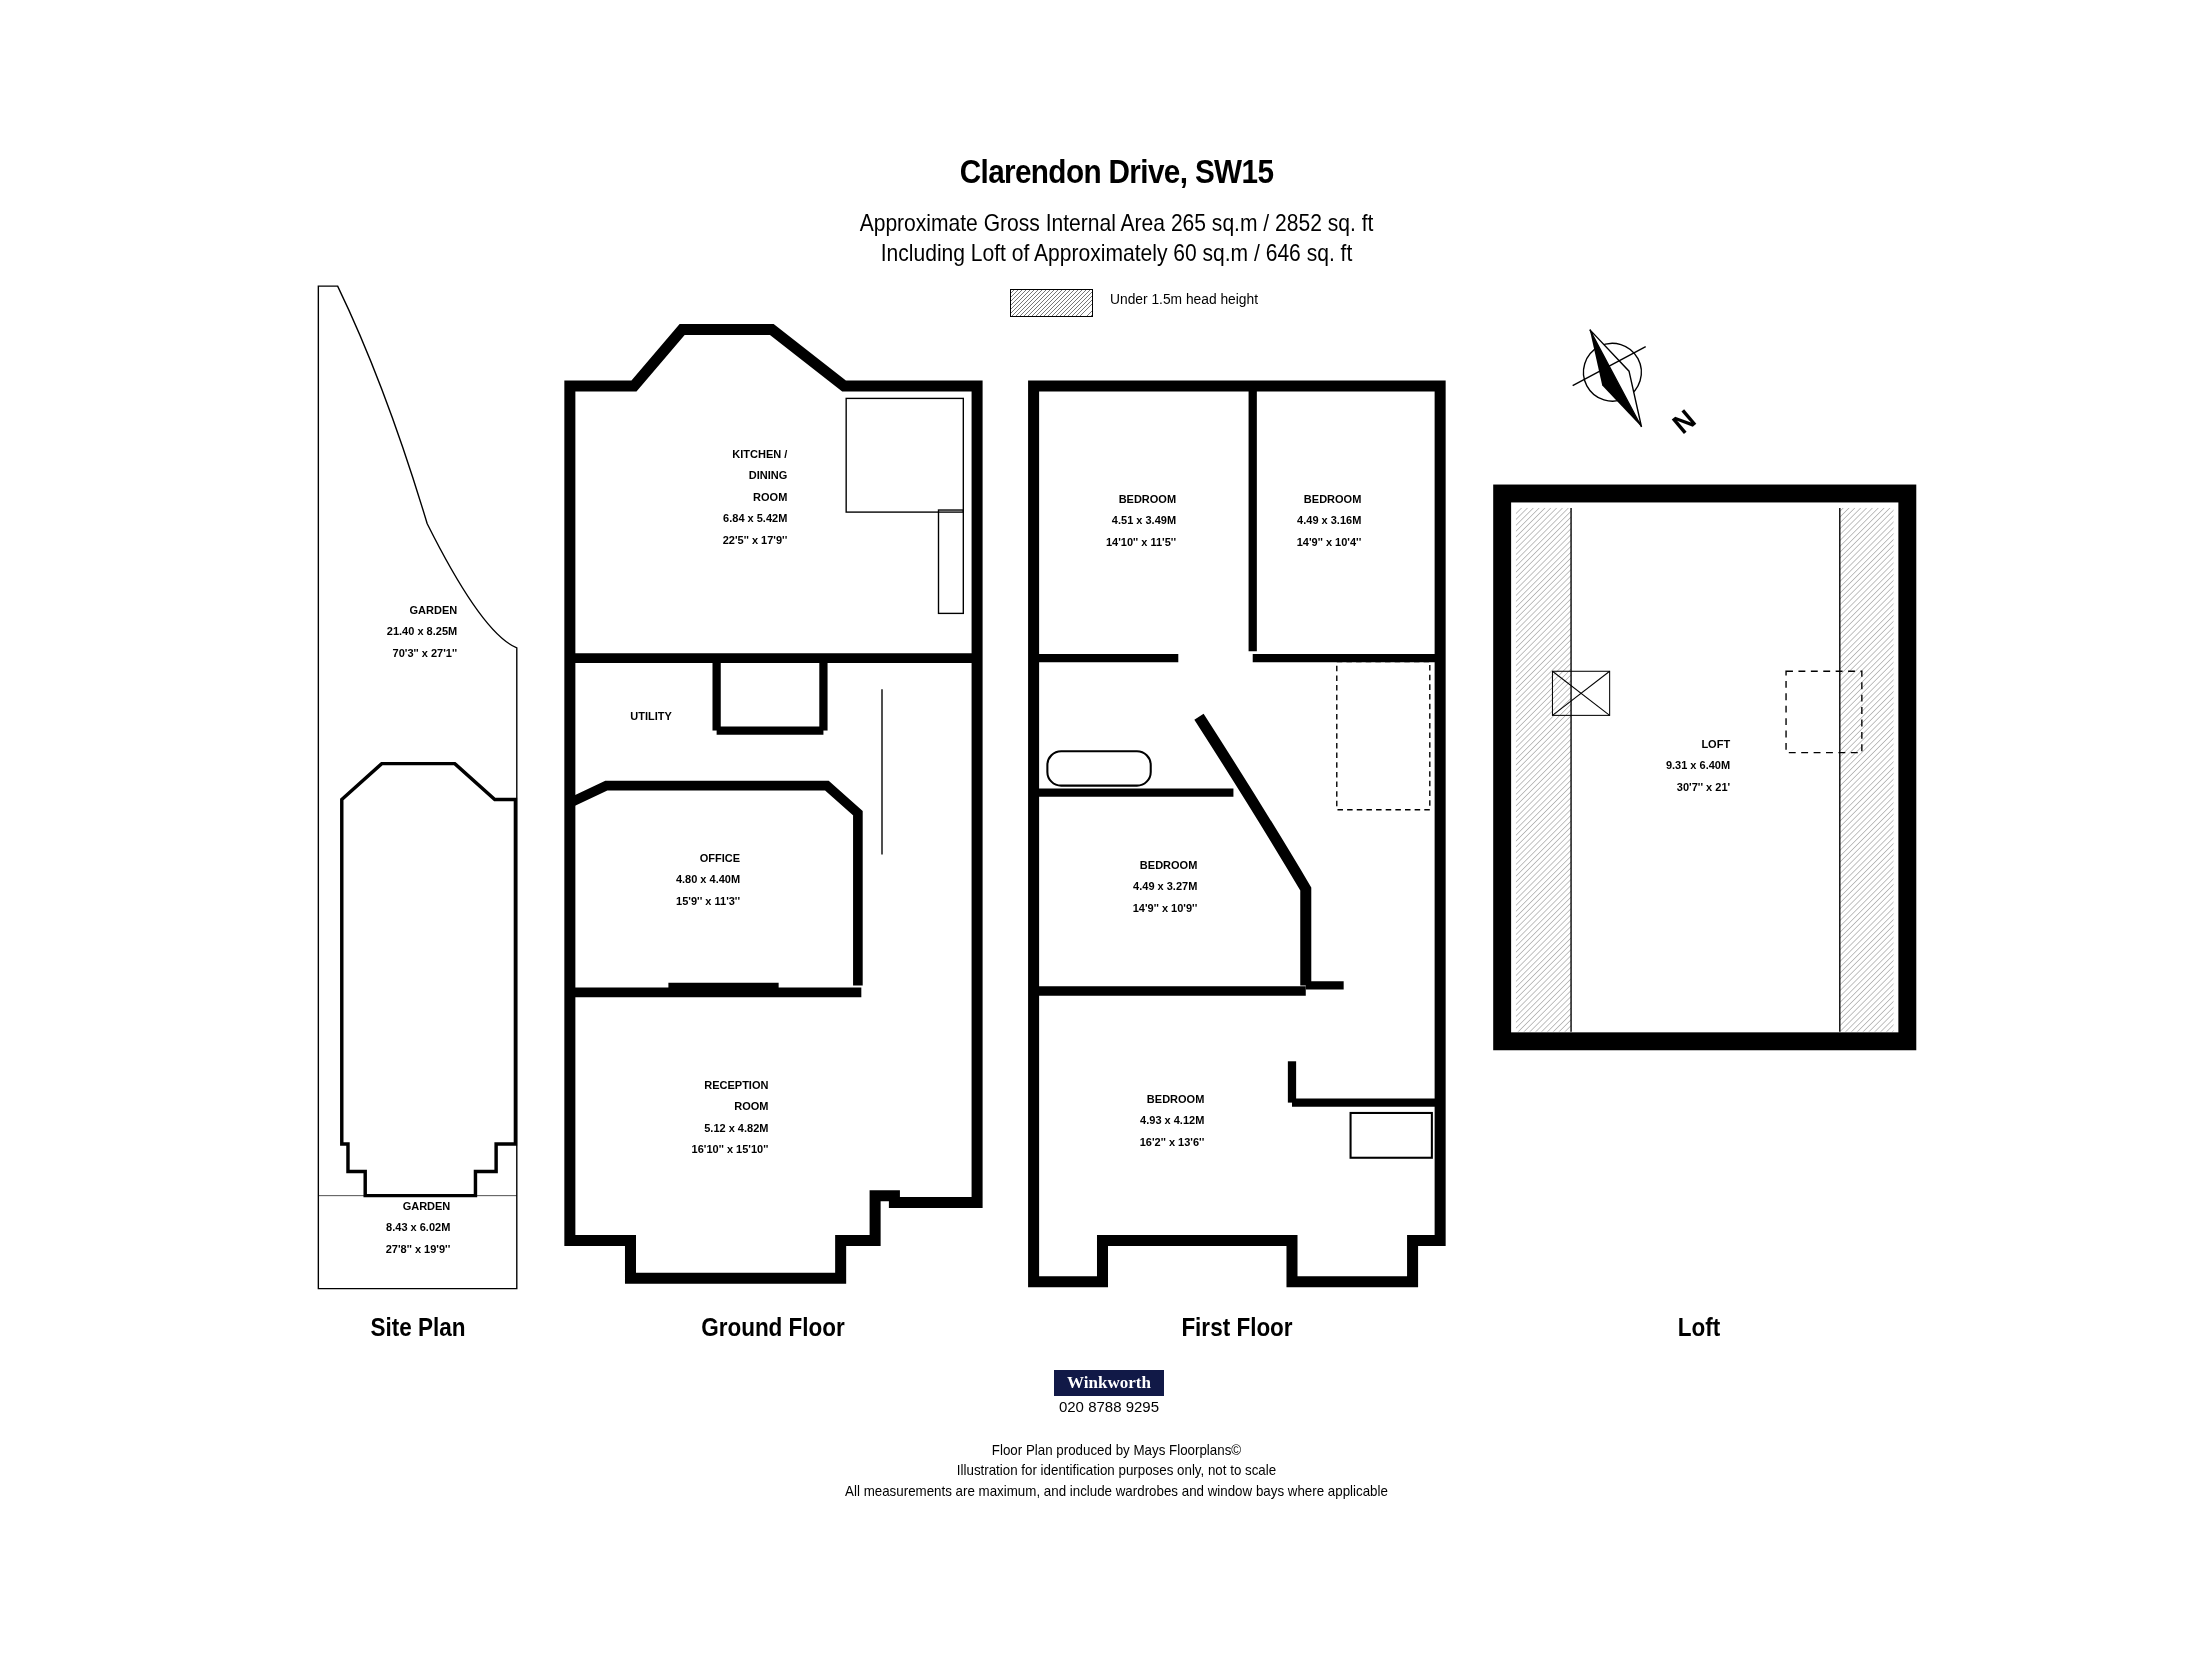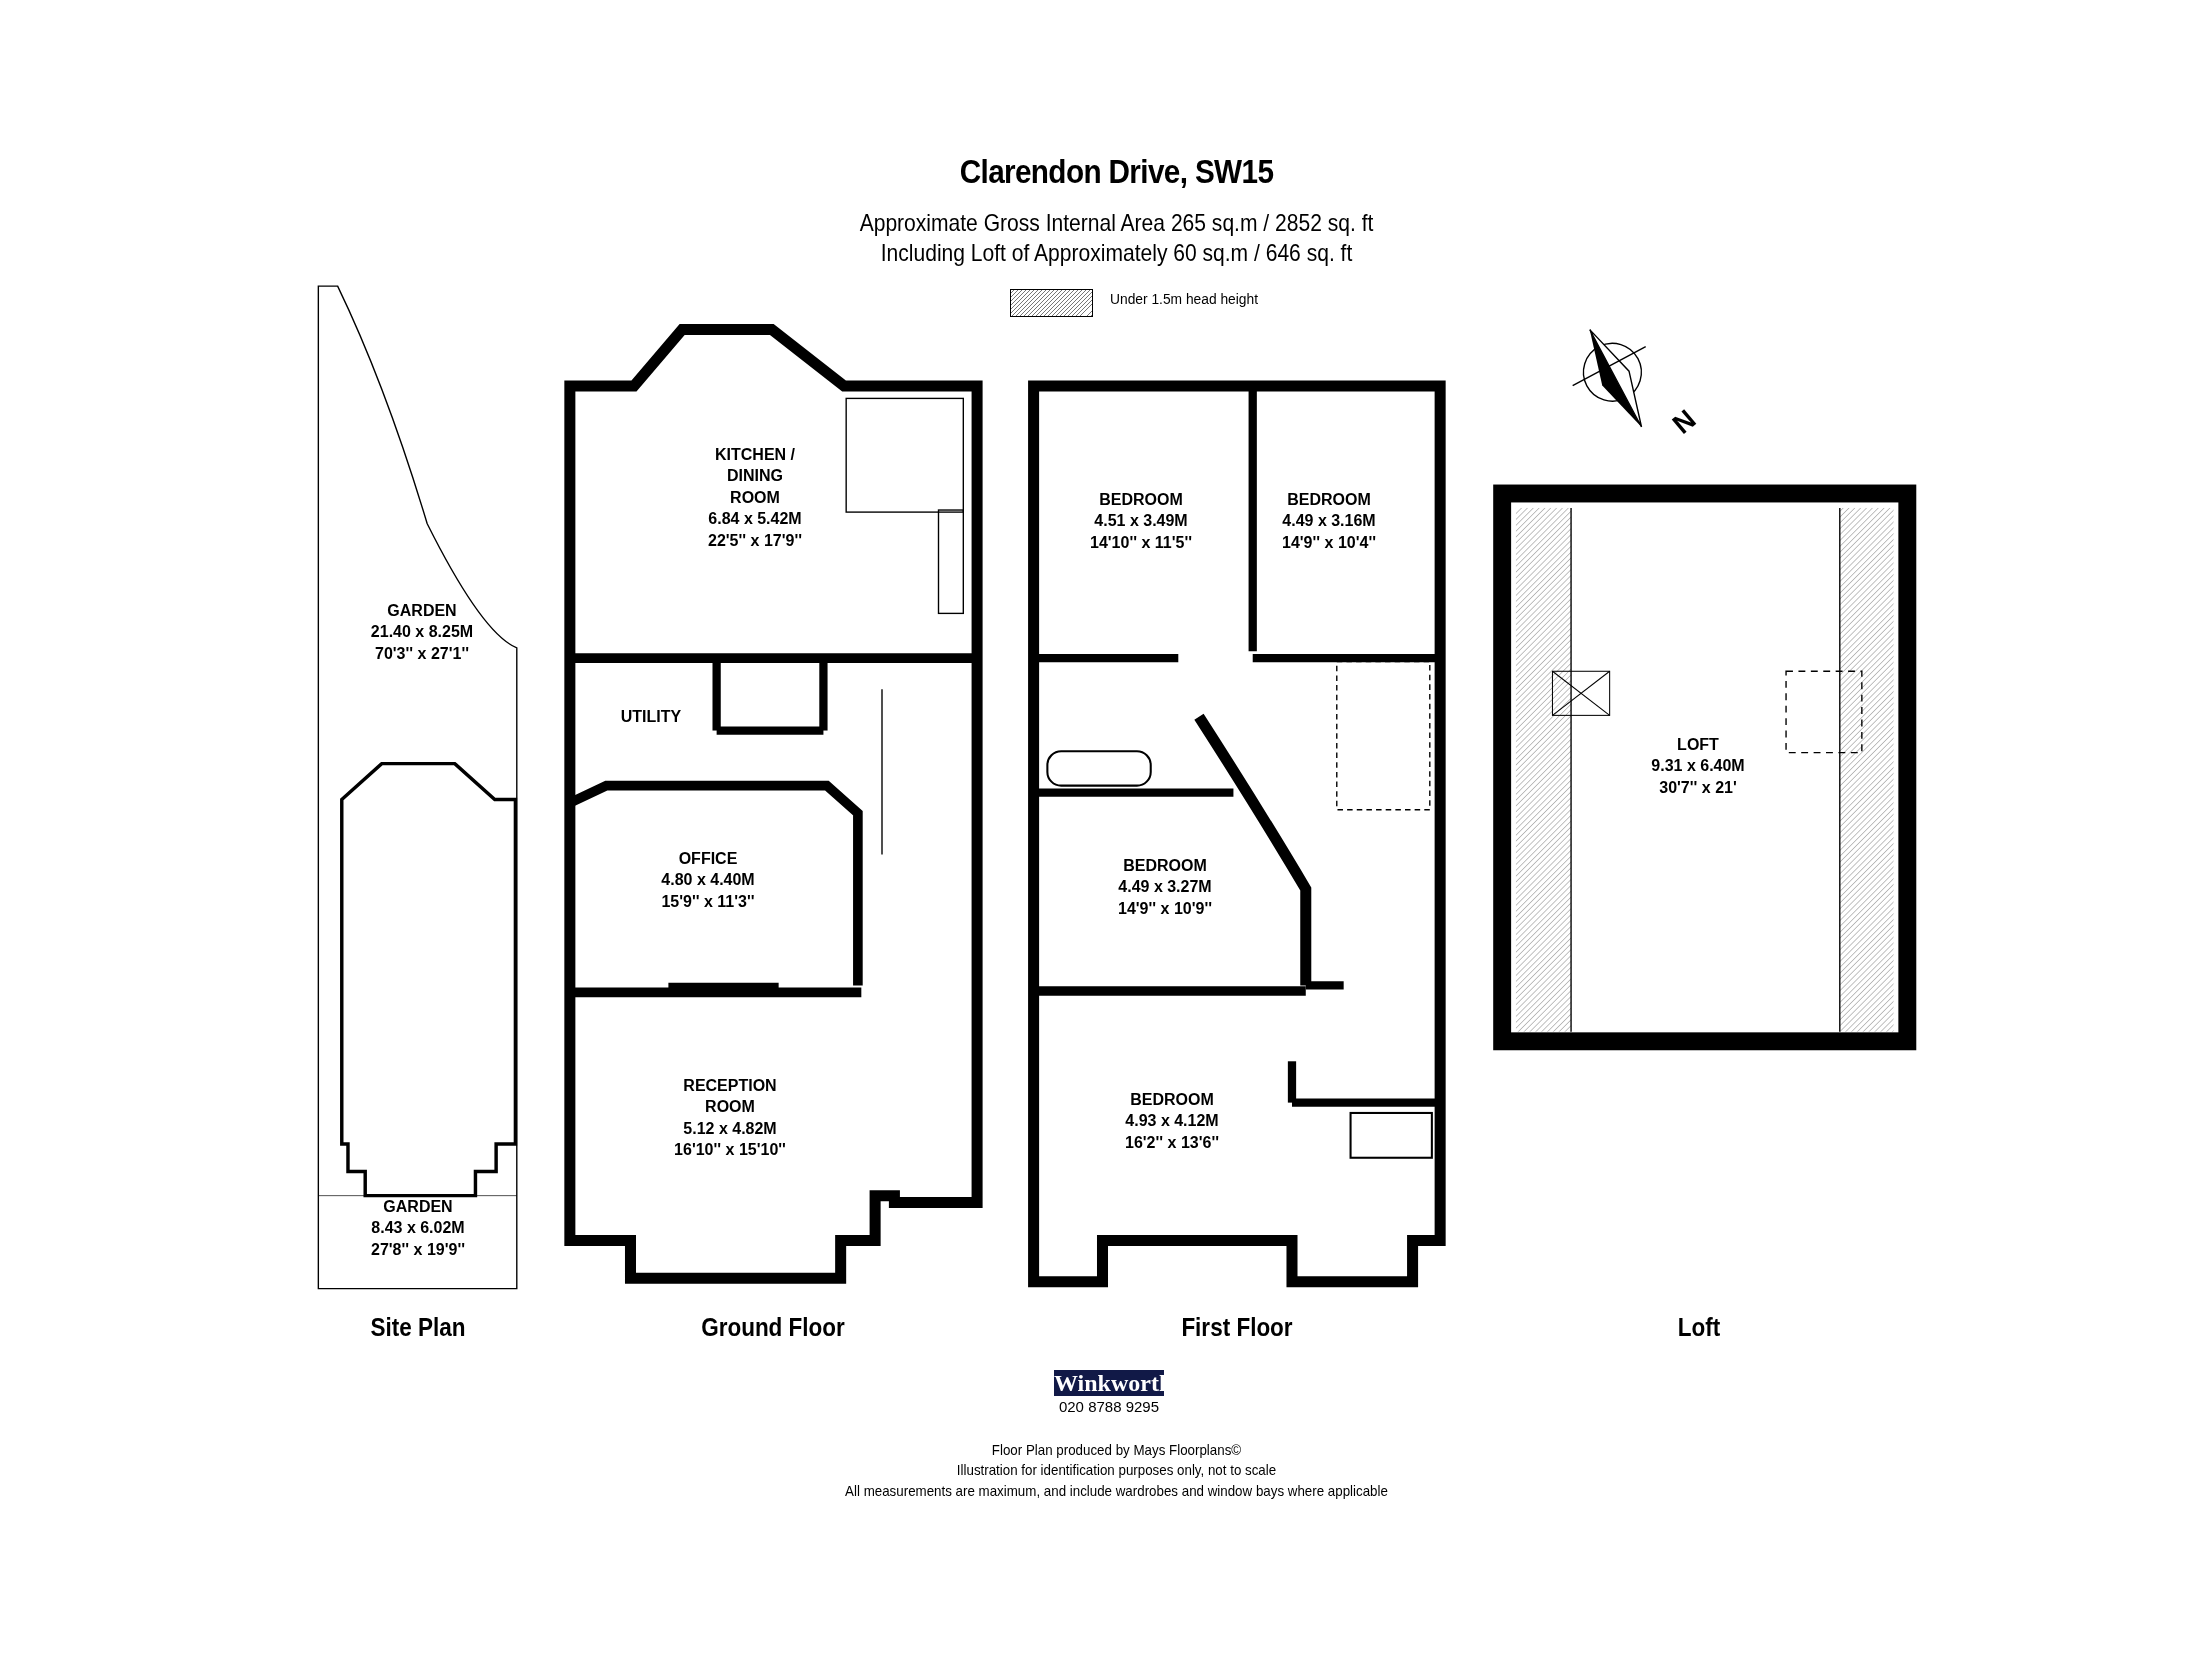--- a/index.html
+++ b/index.html
@@ -4,23 +4,23 @@
 <style>
   html,body{margin:0;padding:0;background:#fff;}
   body{width:2205px;height:1654px;position:relative;overflow:hidden;font-family:"Liberation Sans",sans-serif;color:#000;}
   .abs{position:absolute;}
   .title{left:0;width:2233px;top:153px;text-align:center;font-size:33px;font-weight:bold;letter-spacing:-0.7px;transform:scaleX(0.9);}
   .sub{left:0;width:2233px;text-align:center;font-size:23.4px;transform:scaleX(0.9);}
   .legend-box{left:1010px;top:289px;width:81px;height:26px;border:0.7px solid #000;
     background:repeating-linear-gradient(135deg,#fff 0 2.1px,#777 2.1px 2.8px);}
   .legend-text{left:1110px;top:292px;font-size:13.8px;font-weight:normal;}
   svg.plan{position:absolute;left:0;top:0;}
-  .room{position:absolute;text-align:center;font-weight:bold;font-size:16px;line-height:21.4px;transform:translateX(-50%);}
+  .room{position:absolute;text-align:right;font-weight:bold;font-size:11px;line-height:21.4px;transform:translateX(-50%);}
   .floor-label{position:absolute;top:1313px;font-size:25px;font-weight:bold;transform:translateX(-50%) scaleX(0.9);}
-  .brand{left:1054px;top:1370px;width:110px;height:26px;background:#111947;color:#fff;font-family:"Liberation Serif",serif;font-weight:bold;font-size:24px;text-align:center;line-height:26px;}
+  .brand{left:1054px;top:1370px;width:110px;height:26px;background:#111947;color:#fff;font-family:"Liberation Serif",serif;font-weight:bold;font-size:17px;text-align:center;line-height:26px;}
   .phone{left:1054px;top:1398px;width:110px;text-align:center;font-family:Liberation Sans, sans-serif;font-size:15px;}
   .foot{left:0;width:2233px;text-align:center;font-size:14.5px;transform:scaleX(0.92);}
 </style>
 </head>
 <body>
 
 <div class="abs title">Clarendon Drive, SW15</div>
 <div class="abs sub" style="top:210px">Approximate Gross Internal Area 265 sq.m  /  2852 sq. ft</div>
 <div class="abs sub" style="top:240px">Including Loft of Approximately 60 sq.m  /  646 sq. ft</div>
 <div class="abs legend-box"></div>

